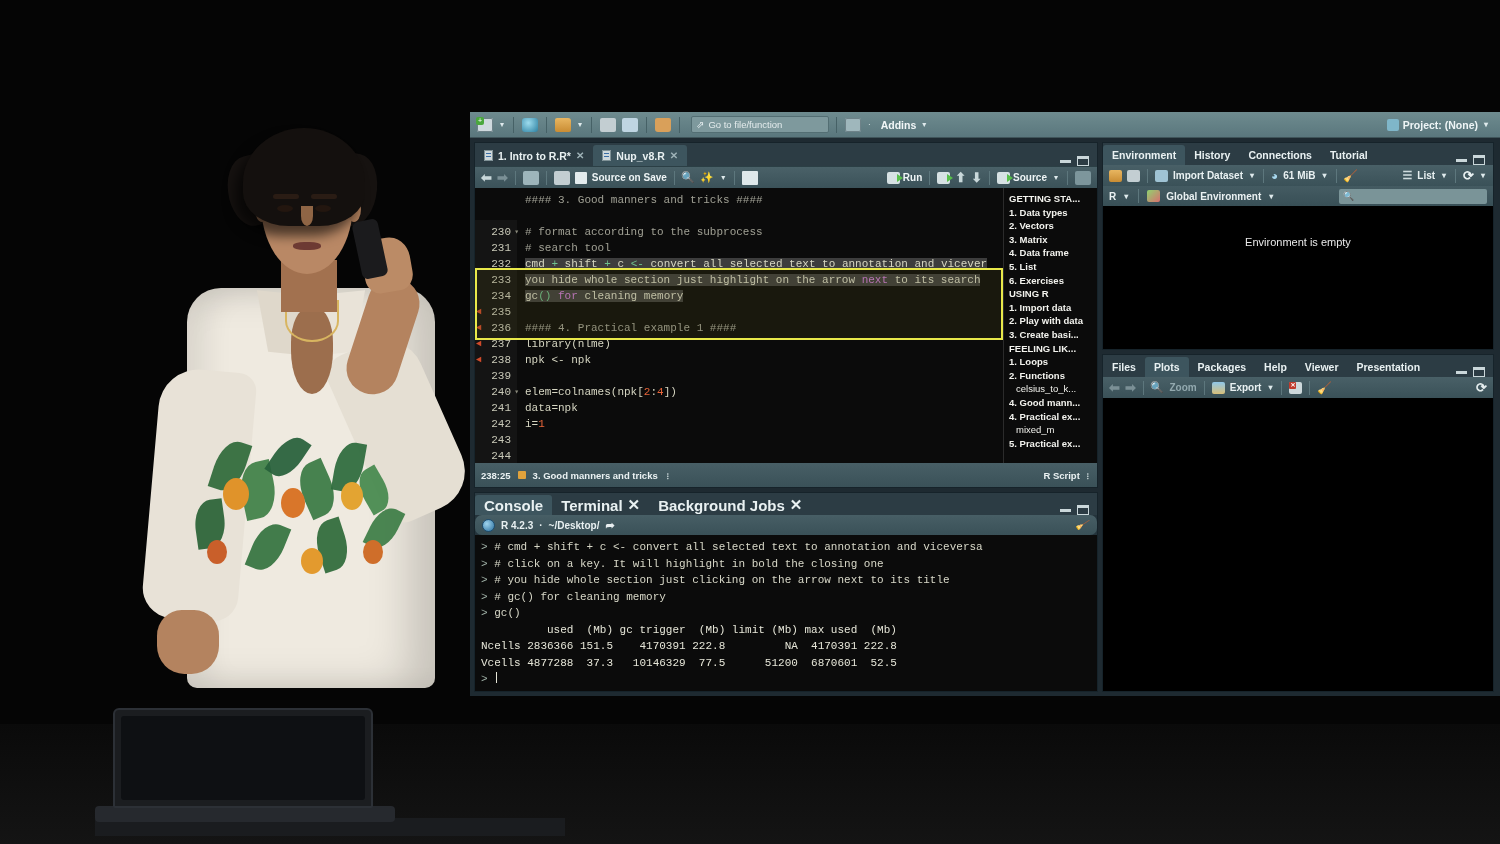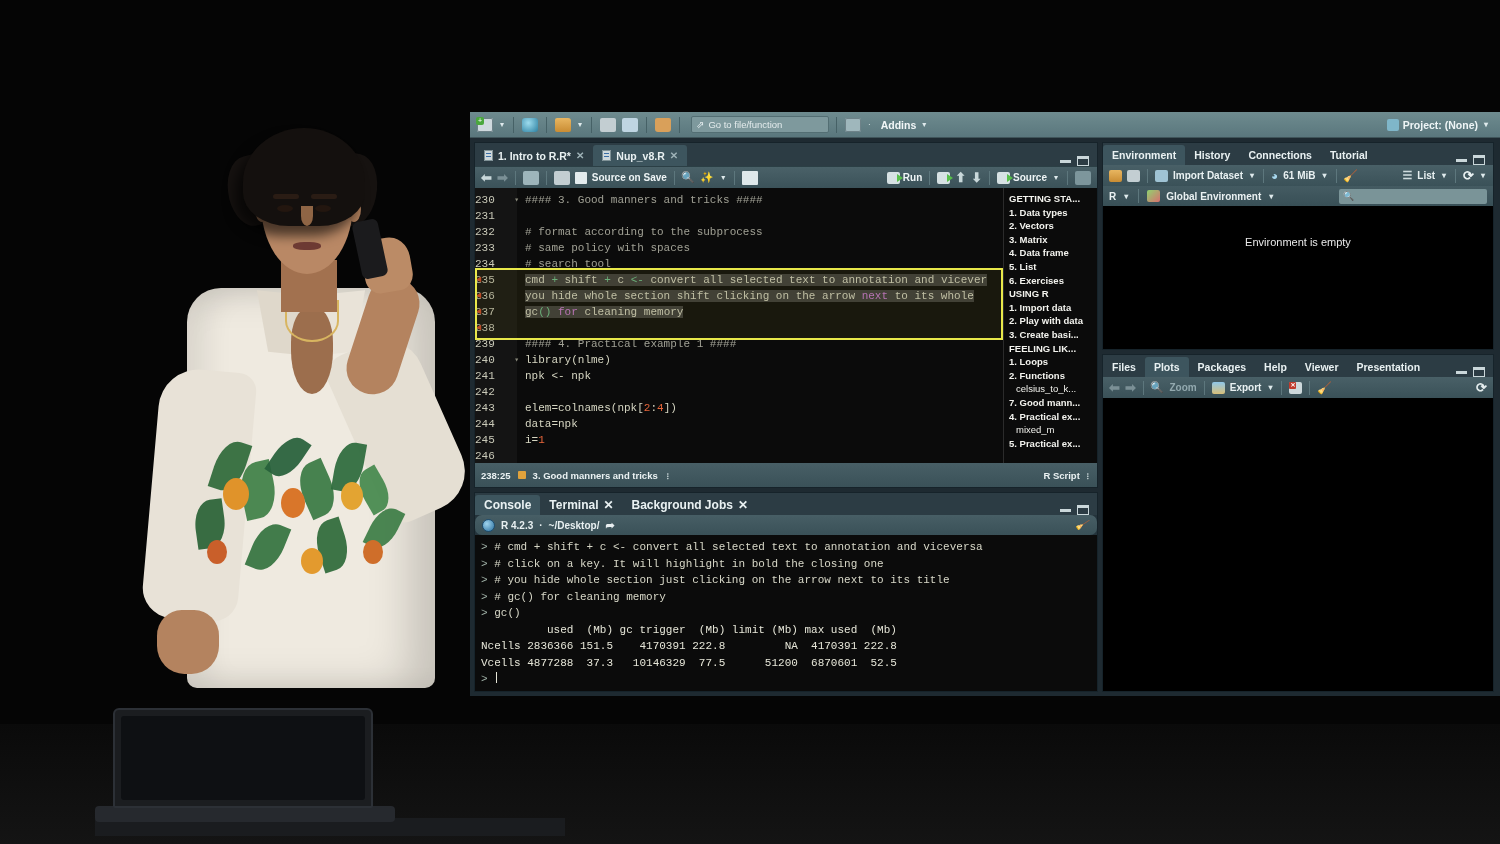--- a/index.html
+++ b/index.html
@@ -109,21 +109,21 @@
   .etb-sep{ width:1px; height:14px; background:#5d777d; margin:0 2px; }
   .arrow-ic{ color:#c9d8da; font-size:13px; font-weight:bold; }
   .arrow-ic.dim{ color:#7b9096; }
   .runbtn{ display:flex; align-items:center; gap:3px; color:#eff5f6; font-size:10px; font-weight:bold; }
   .grn{ width:13px; height:12px; background:#d7e2e4; border-radius:2px; position:relative; }
   .grn:after{ content:""; position:absolute; right:-3px; top:2px; border-left:6px solid #57bf4b;
     border-top:4px solid transparent; border-bottom:4px solid transparent; }
 
   .code-wrap{ flex:1; display:flex; position:relative; background:#0b0b0b; overflow:hidden; }
   .gutter{ width:42px; background:#141414; color:#c9c9b8; font-family:"Liberation Mono", monospace;
-    font-size:11px; padding:4px 6px 0 0; flex:none; }
+    font-size:11px; text-align:right; padding:4px 6px 0 0; flex:none;margin-top:32px; }
   .gline{ height:16px; line-height:16px; position:relative; }
   .fold{ position:absolute; right:-8px; top:0; color:#8b8b7d; font-size:8px; }
   .codecol{ flex:1; position:relative; font-family:"Liberation Mono", monospace; font-size:11px;
     padding-top:4px; color:#e6e6d8; }
   .cline{ height:16px; line-height:16px; white-space:pre; padding-left:8px; }
   .kw-com{ color:#a0a094; }
   .kw-fn { color:#d6d6c2; }
   .kw-num{ color:#e8663a; }
   .kw-op { color:#6fc28e; }
   .kw-pk { color:#cc7bd6; }
@@ -141,21 +141,21 @@
   .statusbar{ height:18px; background:#41585f;
     background:linear-gradient(180deg,#485f66,#3a5158); display:flex; align-items:center;
     gap:7px; padding:12px 6px; color:#eaf1f2; font-size:9.5px; font-weight:bold; }
   .sb-chip{ width:8px; height:8px; background:#e0a23c; border-radius:1px; }
   .sb-right{ margin-left:auto; display:flex; align-items:center; gap:5px; }
 
   
   .pane-console{ position:absolute; left:4px; top:354px; width:624px; height:200px;
     background:#24333b; border:1px solid #16232a; display:flex; flex-direction:column; }
   .c-tabrow{ height:22px; background:#2c3c44; display:flex; align-items:flex-end; }
-  .ctab{ height:20px; display:flex; align-items:center; gap:5px; padding:0 9px; font-size:12px;
+  .ctab{ height:20px; display:flex; align-items:center; gap:5px; padding:0 9px; font-size:15px;
     color:#e9f1f2; font-weight:bold; border-radius:3px 3px 0 0; }
   .ctab.active{ background:#3d555e; }
   .c-pathrow{ height:20px; background:#3f565d;
     background:linear-gradient(180deg,#475e65,#3a5158); display:flex; align-items:center; gap:6px;
     padding:0 7px; color:#e8f0f1; font-size:10px; font-weight:bold;border-radius:7px; }
   .rlogo{ width:13px; height:13px; border-radius:50%; background:radial-gradient(circle at 35% 35%,#9fd4ee,#2a6f9e);
     border:1px solid #1d4d70; }
   .broom{ margin-left:auto; color:#dbe6e8; font-size:11px; transform:rotate(12deg); }
   .c-out{ flex:1; background:#0b0b0b; color:#e6e6d8; font-family:"Liberation Mono", monospace;
     font-size:11px; padding:4px 6px; overflow:hidden; }
@@ -368,24 +368,23 @@
               <div class="gline">243</div>
               <div class="gline">244</div>
               <div class="gline">245</div>
               <div class="gline">246</div>
             </div>
           <div class="codecol" id="codecol">
             <div class="hl-box" id="hlbox" style="top: 80px; height: 72px; left: -42px; right: 0px;"></div>
           <div class="cline"><span class="kw-com">#### 3. Good manners and tricks ####</span></div>
               <div class="cline"><span class=""></span></div>
               <div class="cline"><span class="kw-com"># format according to the subprocess</span></div>
-              <div class="cline"><span class="kw-com"># same policy with spaces</span></div>
               <div class="cline"><span class="kw-com"># search tool</span></div>
               <div class="cline"><span class="kw-fn sel">cmd </span><span class="kw-op sel">+</span><span class="kw-fn sel"> shift </span><span class="kw-op sel">+</span><span class="kw-fn sel"> c </span><span class="kw-op sel">&lt;-</span><span class="kw-fn sel"> convert all selected text to annotation and vicever</span></div>
-              <div class="cline"><span class="kw-fn sel">you hide whole section shift clicking on the arrow </span><span class="kw-pk sel">next</span><span class="kw-fn sel"> to its whole</span></div>
+              <div class="cline"><span class="kw-fn sel">you hide whole section just highlight on the arrow </span><span class="kw-pk sel">next</span><span class="kw-fn sel"> to its search</span></div>
               <div class="cline"><span class="kw-fn sel">gc</span><span class="kw-op sel">()</span><span class="kw-pk sel"> for</span><span class="kw-fn sel"> cleaning memory</span></div>
               <div class="cline"><span class=""></span></div>
               <div class="cline"><span class="kw-com">#### 4. Practical example 1 ####</span></div>
               <div class="cline"><span class="kw-fn">library(nlme)</span></div>
               <div class="cline"><span class="kw-fn">npk &lt;- npk</span></div>
               <div class="cline"><span class=""></span></div>
               <div class="cline"><span class="kw-fn">elem=colnames(npk[</span><span class="kw-num">2</span><span class="kw-fn">:</span><span class="kw-num">4</span><span class="kw-fn">])</span></div>
               <div class="cline"><span class="kw-fn">data=npk</span></div>
               <div class="cline"><span class="kw-fn">i=</span><span class="kw-num">1</span></div>
             </div>
@@ -398,21 +397,21 @@
               <div class="oline">5. List</div>
               <div class="oline">6. Exercises</div>
               <div class="oline">USING R</div>
               <div class="oline">1. Import data</div>
               <div class="oline">2. Play with data</div>
               <div class="oline">3. Create basi...</div>
               <div class="oline">FEELING LIK...</div>
               <div class="oline">1. Loops</div>
               <div class="oline">2. Functions</div>
               <div class="oline sub">celsius_to_k...</div>
-              <div class="oline">7. Good mann...</div>
+              <div class="oline">4. Good mann...</div>
               <div class="oline">4. Practical ex...</div>
               <div class="oline sub">mixed_m</div>
               <div class="oline">5. Practical ex...</div>
             </div>
         </div>
 
         <div class="statusbar">
           <span>238:25</span>
           <span class="sb-chip"></span>
           <span>3. Good manners and tricks</span>

